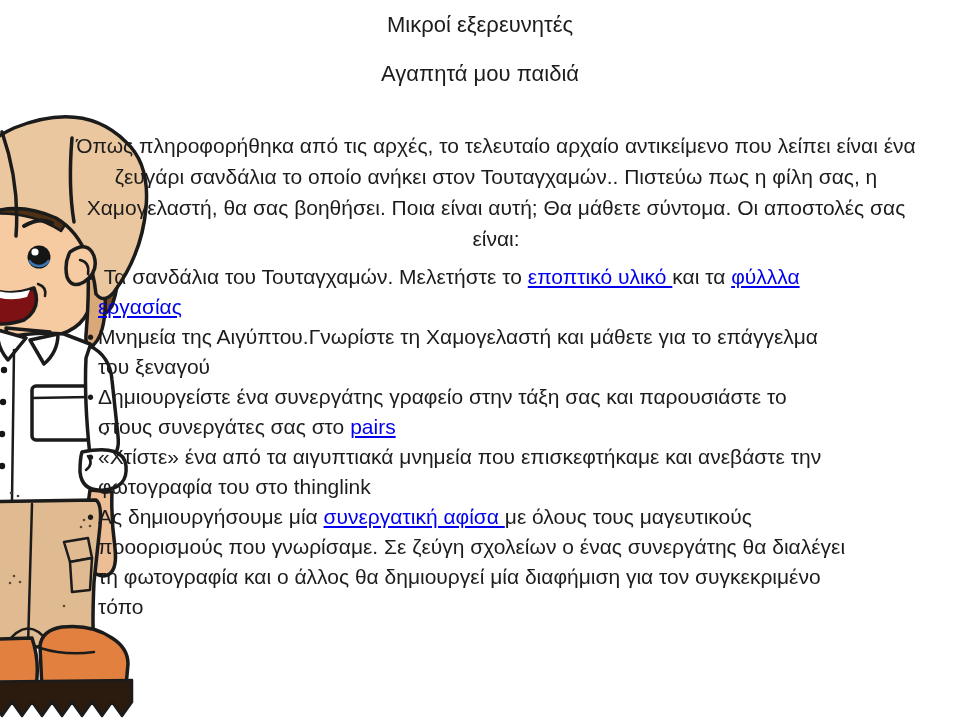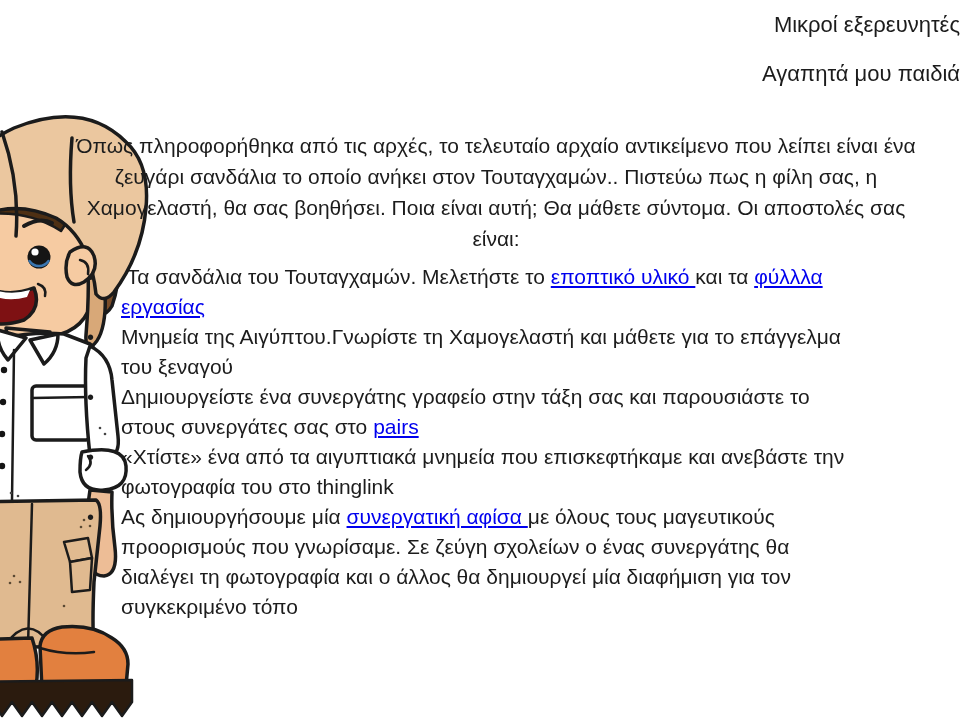--- a/index.html
+++ b/index.html
@@ -6,29 +6,29 @@
   body{
     width:960px;height:720px;overflow:hidden;background:#ffffff;
     font-family:"Liberation Sans", sans-serif;color:#1c1c1c;
   }
   .slide{position:relative;width:960px;height:720px;background:#fff;}
 
   
   .explorer{position:absolute;left:-56px;top:106px;width:220px;height:616px;z-index:0;}
 
   
-  .title,.greeting{position:absolute;left:0;width:100%;text-align:right;
+  .title,.greeting{position:absolute;left:0;width:100%;text-align:center;
     font-size:22px;font-weight:400;margin:0;z-index:2;}
   .title{top:12px;}
   .greeting{top:61px;}
   .intro{position:absolute;top:114px;left:52px;width:856px;margin:16px;
     text-align:center;font-size:21px;line-height:31px;z-index:2;}
   .missions{position:absolute;top:262px;left:86px;width:760px;margin:0;padding:0;
     list-style:none;font-size:21px;line-height:30px;z-index:2;}
-  .missions li{position:relative;padding-left:35px;}
+  .missions li{position:relative;padding-left:12px;}
   .missions li::before{
     content:var(--bullet,"\2022");
     position:absolute;left:1px;top:0;font-size:20px;color:#1c1c1c;
   }
   a.doclink{color:var(--link,#0000EE);text-decoration:underline;cursor:pointer;}
 </style>
 </head>
 <body>
 
 <div class="slide">

